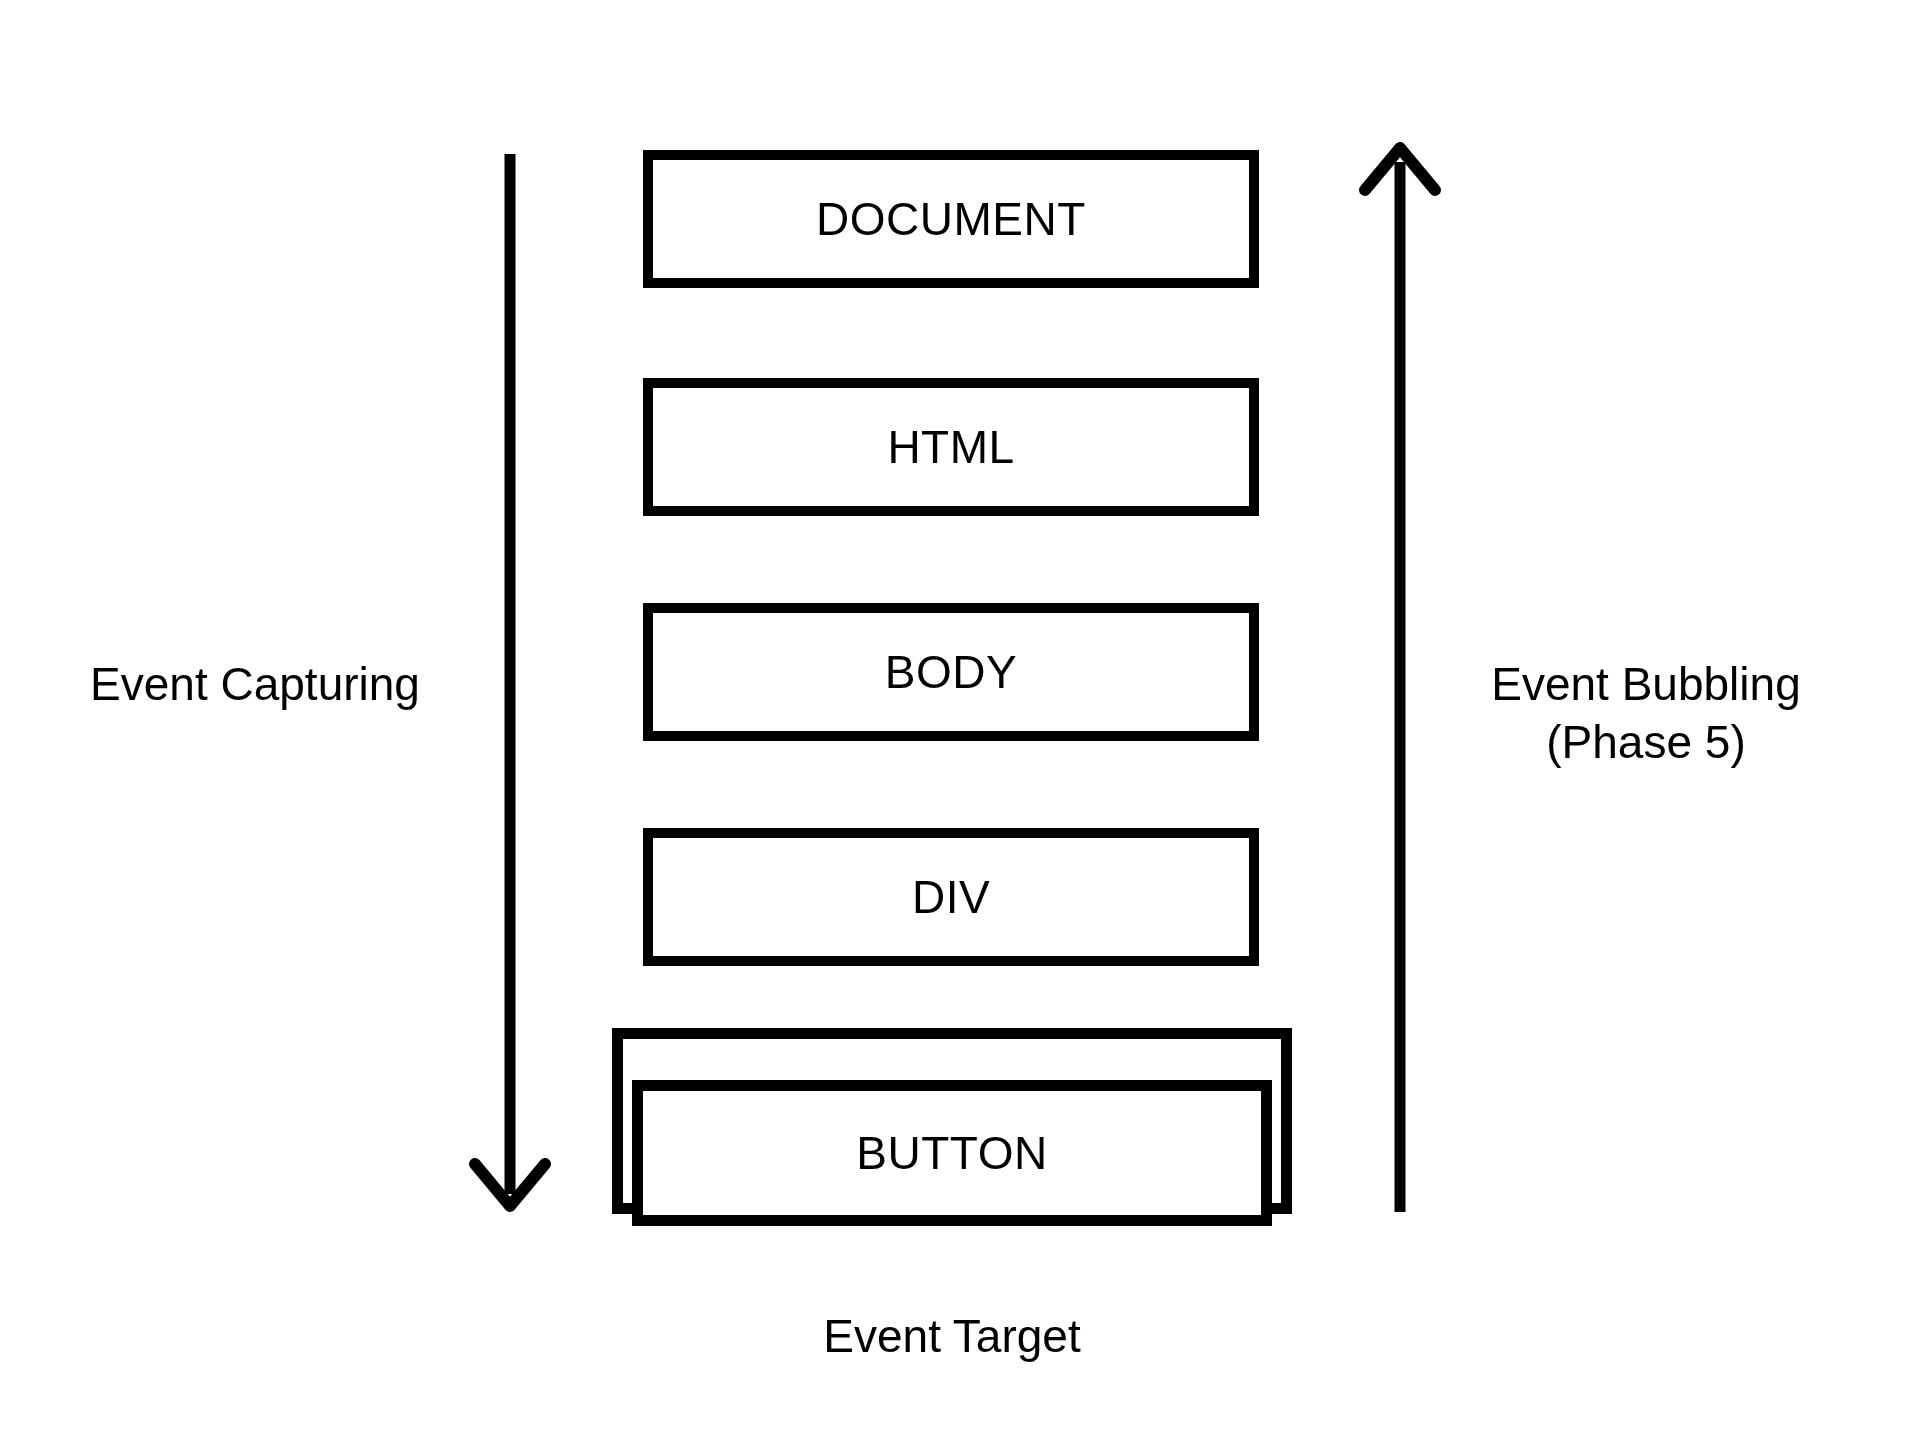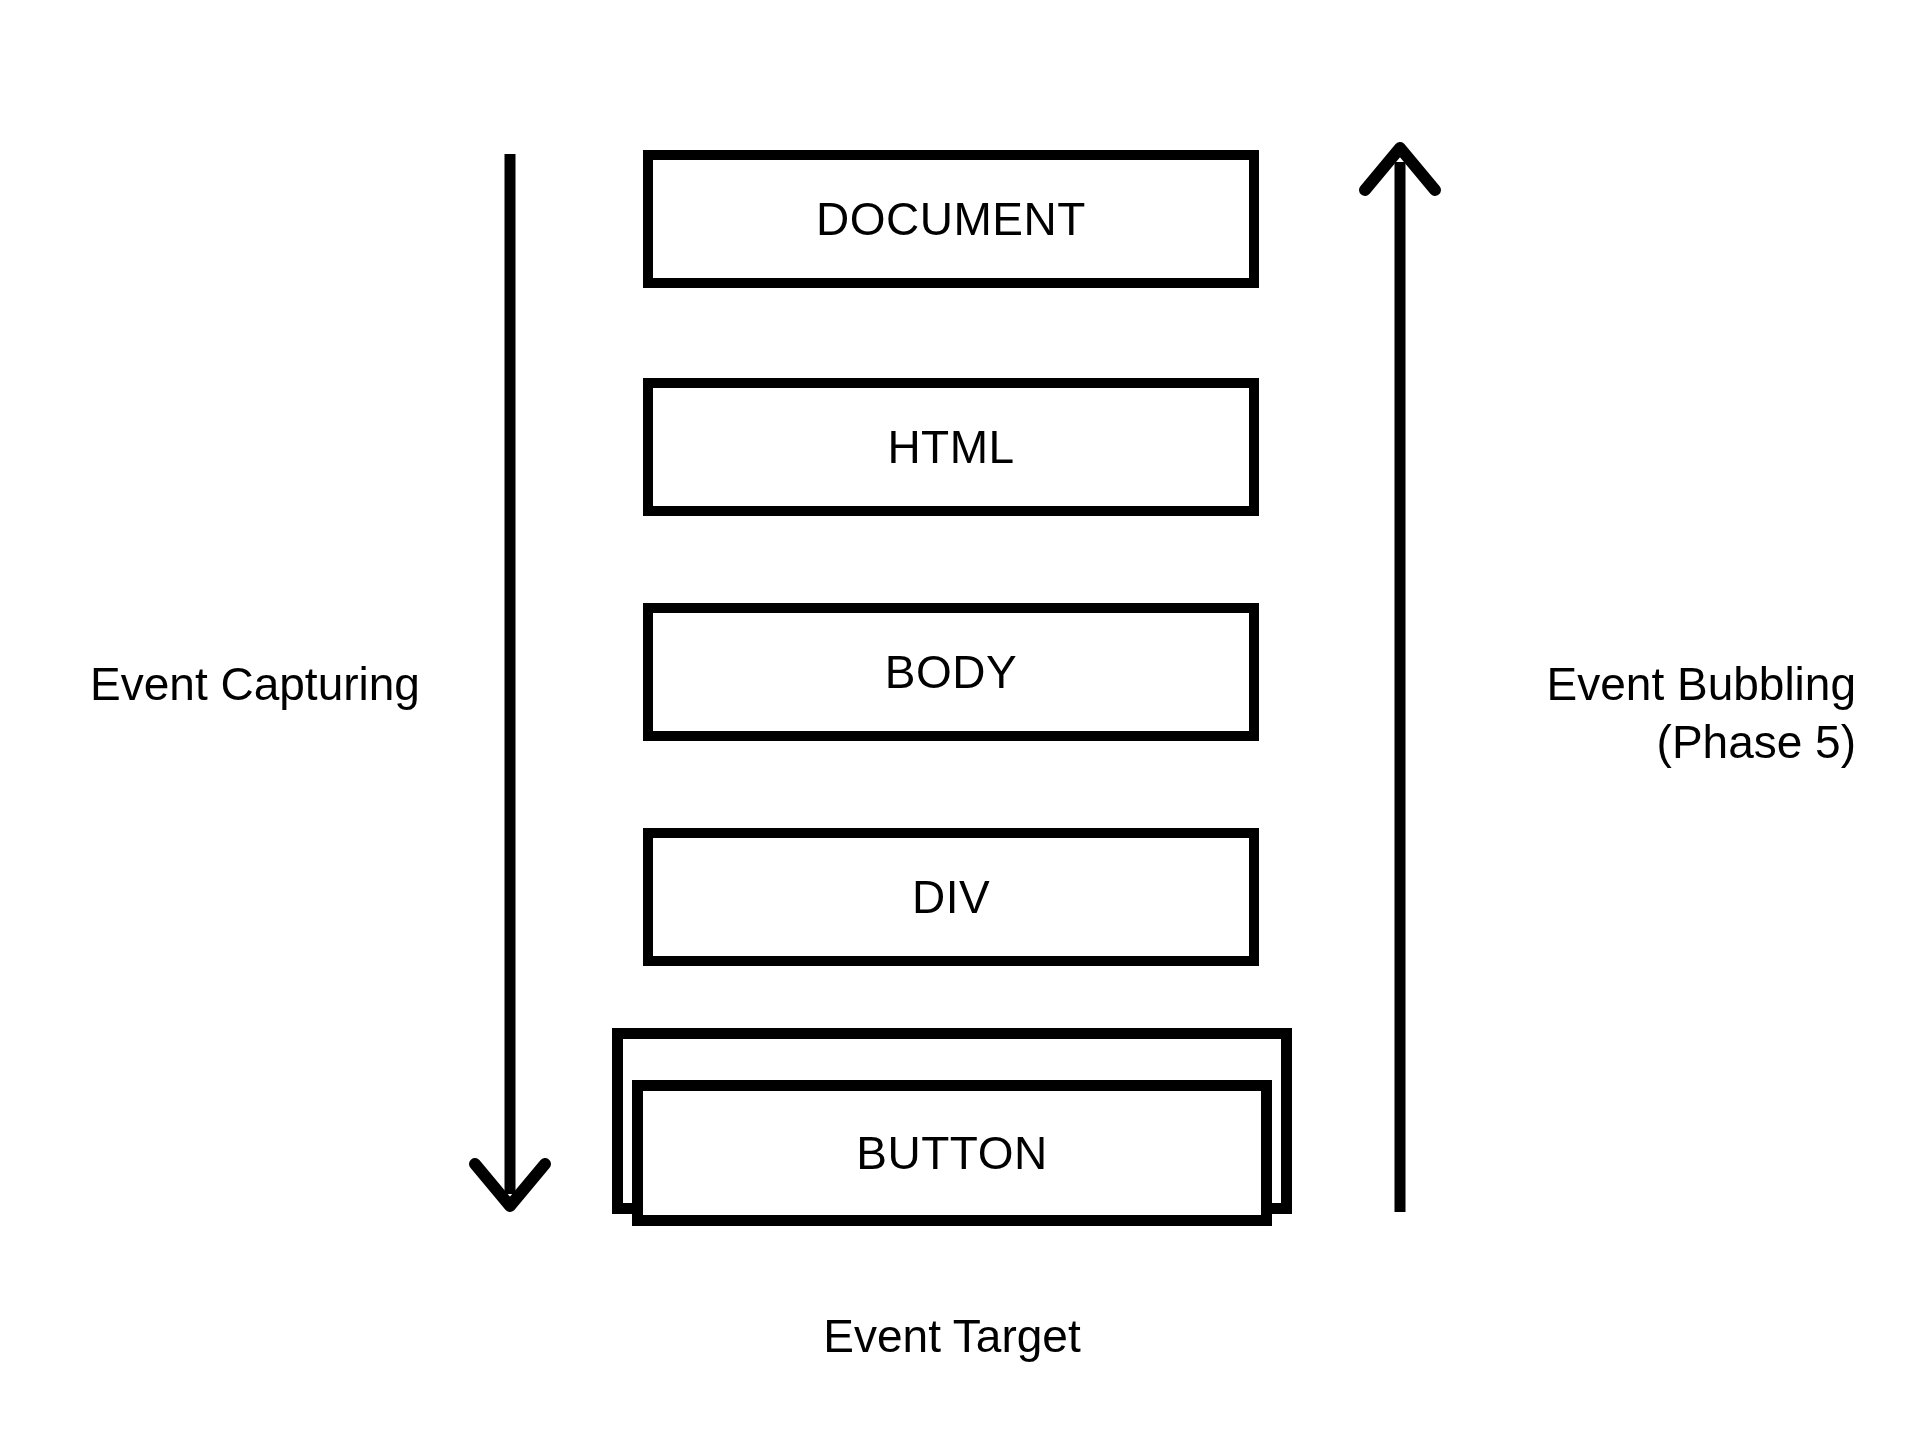--- a/index.html
+++ b/index.html
@@ -62,21 +62,21 @@
   .phase-label {
     position: absolute;
     width: 420px;
     text-align: center;
     font-size: 46px;
     line-height: 58px;
     color: var(--ink);
     margin-top: 35px;
   }
   .label-capturing { left: 45px;  top: 620px; }
-  .label-bubbling  { left: 1436px; top: 620px; text-align: right; }
+  .label-bubbling  { left: 1436px; top: 620px; }
   .label-target    { left: 742px; top: 1272px; }
   .arrow-svg { position: absolute; display: block; }
   .arrow-down { left: 465px; top: 148px; width: 90px; height: 1075px; }
   .arrow-up   { left: 1355px; top: 140px; width: 90px; height: 1080px; }
 </style>
 </head>
 <body>
 
 <div class="stage">
 

